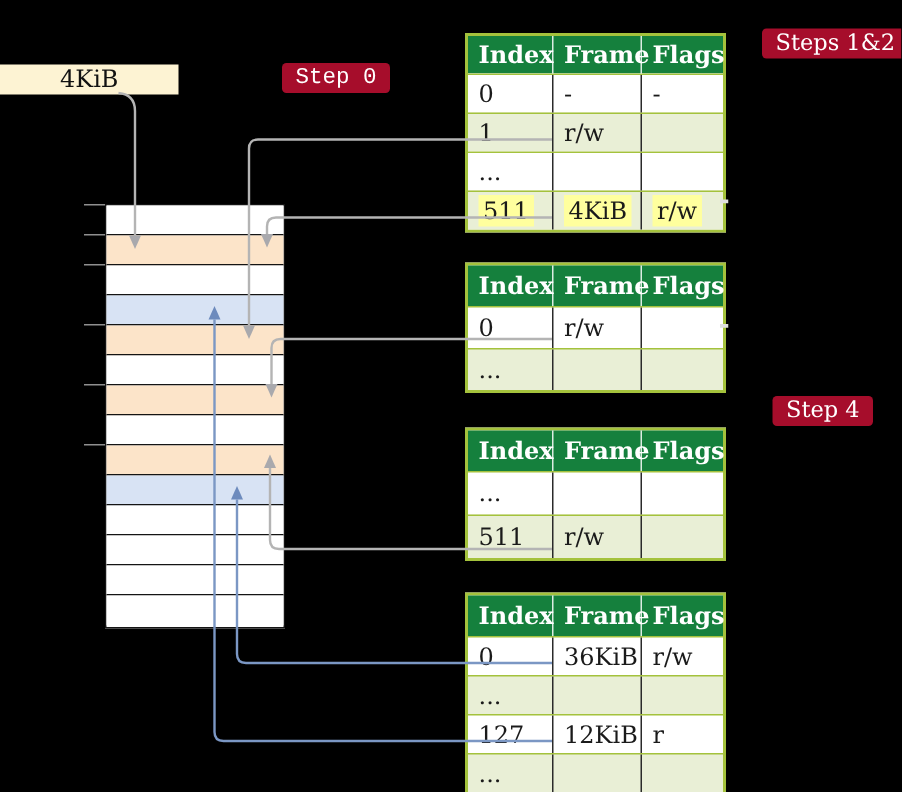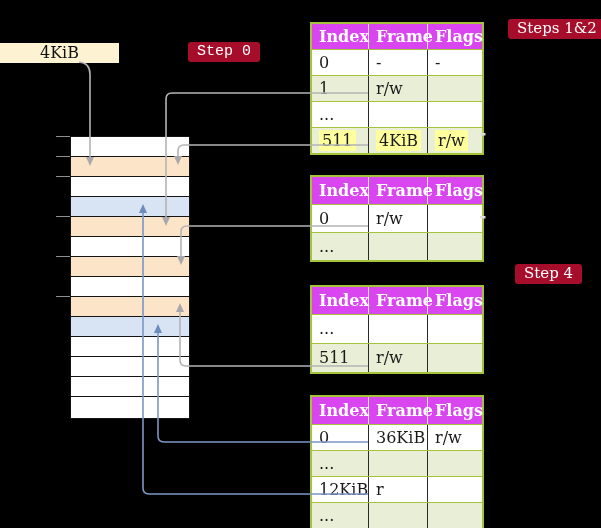--- a/index.html
+++ b/index.html
@@ -16,21 +16,21 @@
           border:1.5px solid #141414;background:#fff;box-sizing:border-box;}
   .mrow{height:20px;border-bottom:1.4px solid #141414;box-sizing:border-box;}
   .mrow:last-child{border-bottom:none;}
   .f-white{background:#ffffff;}
   .f-orange{background:#fce4c9;}
   .f-blue{background:#d8e3f4;}
   .tick{position:absolute;left:56px;width:14px;height:0;border-top:1.6px solid #8f8f8f;}
   
   .ptable{position:absolute;left:310px;width:170px;border:2.5px solid #a4c23c;
           box-sizing:content-box;background:#fff;}
-  .thead{display:flex;background:#d946ef;}
+  .thead{display:flex;background:#15803d;}
   .th{color:#fff;font-weight:bold;font-size:16px;padding-left:7px;box-sizing:border-box;}
   .th:nth-child(1){width:57px;border-right:1.2px solid rgba(255,255,255,.85);}
   .th:nth-child(2){width:59px;border-right:1.2px solid rgba(255,255,255,.85);text-align:right;}
   .th:nth-child(3){width:54px;}
   .trow{display:flex;border-top:1.3px solid #a4c23c;}
   .trow:nth-child(even){background:#ffffff;}
   .trow:nth-child(odd){background:#e9efd6;}
   .td{font-size:16px;color:#1a1a1a;padding-left:7px;box-sizing:border-box;white-space:nowrap;}
   .td:nth-child(1){width:57px;border-right:1px solid #2a2a2a;}
   .td:nth-child(2){width:59px;border-right:1px solid #2a2a2a;}
@@ -153,20 +153,21 @@
       <div class="td">0</div>
       <div class="td">36KiB</div>
       <div class="td">r/w</div>
     </div>
     <div class="trow">
       <div class="td">...</div>
       <div class="td"></div>
       <div class="td"></div>
     </div>
     <div class="trow">
+      <div class="td">127</div>
       <div class="td">12KiB</div>
       <div class="td">r</div>
     </div>
     <div class="trow">
       <div class="td">...</div>
       <div class="td"></div>
       <div class="td"></div>
     </div>
   </div>
 

